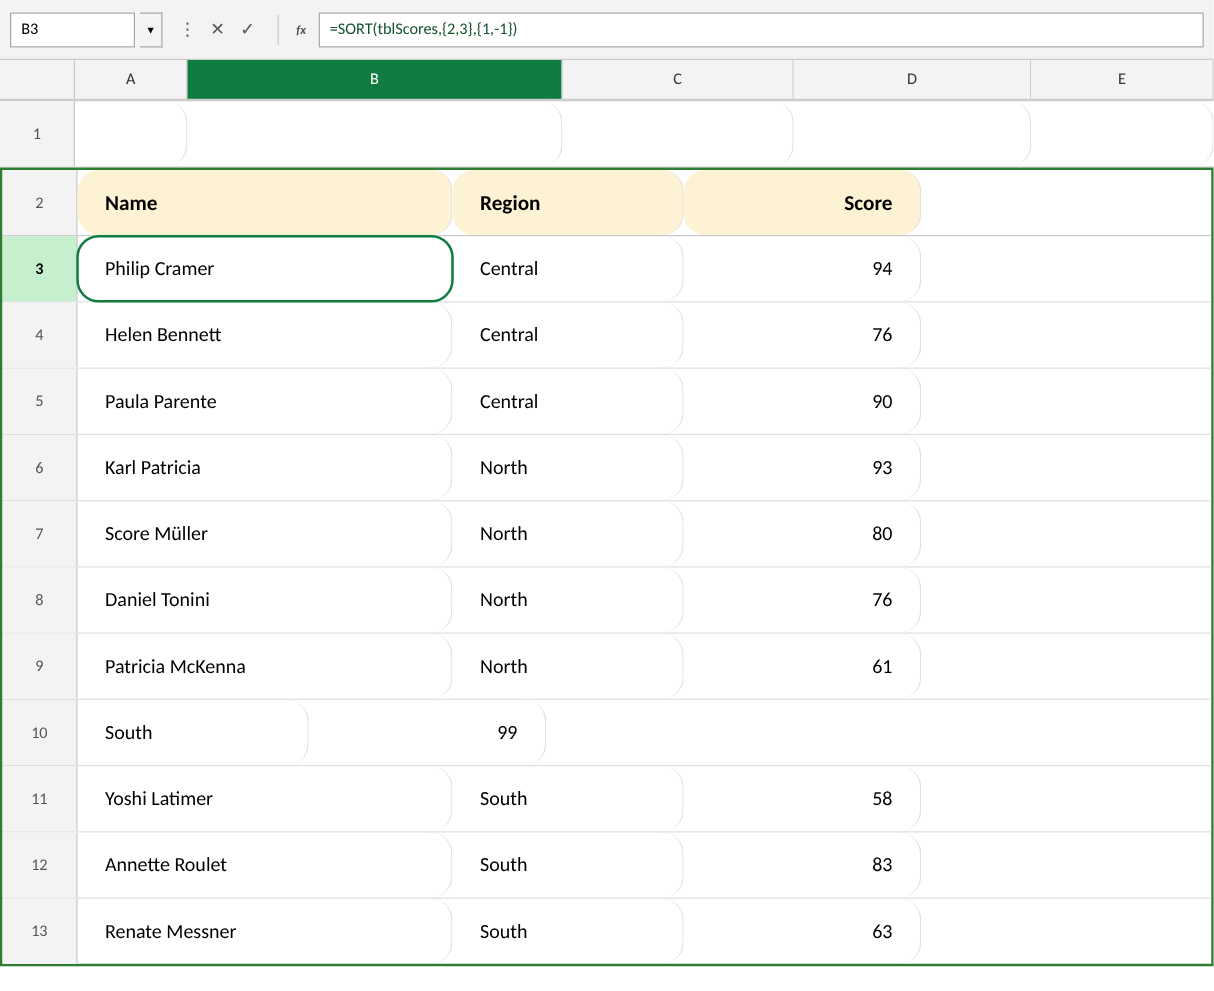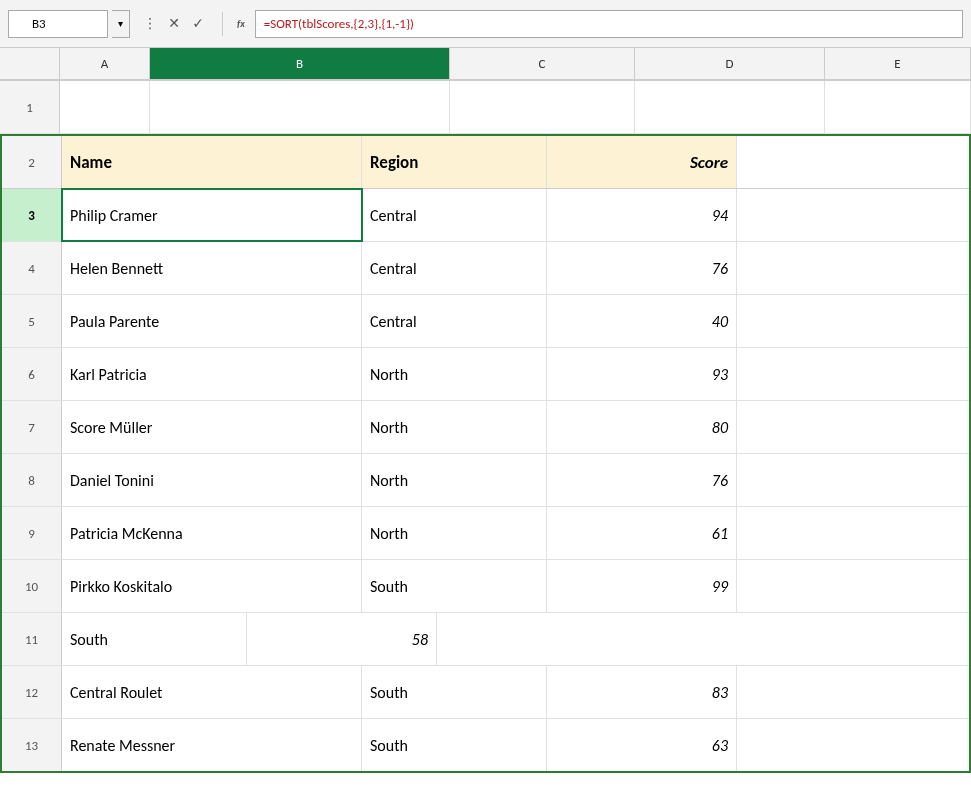--- a/index.html
+++ b/index.html
@@ -23,21 +23,21 @@
       gap: 4px;
     }
 
     .cell-ref-box {
       width: 100px;
       height: 28px;
       border: 1px solid #aaa;
       background: #fff;
       display: flex;
       align-items: center;
-      padding: 0 23px;
+      padding: 0 8px;
       font-size: 13px;
       font-weight: 500;
       color: #000;
     }
 
     .cell-ref-dropdown {
       width: 18px;
       height: 28px;
       border: 1px solid #aaa;
       border-left: none;
@@ -84,21 +84,21 @@
 
     .formula-input {
       flex: 1;
       height: 28px;
       border: none;
       border: 1px solid #aaa;
       background: #fff;
       padding: 0 8px;
       font-size: 13px;
       font-family: Calibri, Arial, sans-serif;
-      color: #b91c1c;
+      color: #14532d;
       outline: none;
     }
 
     
     .spreadsheet {
       display: flex;
       flex-direction: column;
       width: 100%;
     }
 
@@ -164,30 +164,31 @@
 
     .row-num.selected {
       background: #c6efce;
       color: #000;
       font-weight: bold;
     }
 
     .cell {
       display: flex;
       align-items: center;
-      padding: 0 8px;
+      padding: 0 22px;
       border-right: 1px solid #e0e0e0;
       font-size: 16px;
       color: #000;
       min-height: 52px;
+      border-radius: 17px;
     }
 
     .cell.col-b { width: 300px; min-width: 300px; }
     .cell.col-c { width: 185px; min-width: 185px; }
-    .cell.col-d { width: 190px; min-width: 190px; justify-content: flex-end; font-style: italic; }
+    .cell.col-d { width: 190px; min-width: 190px; justify-content: flex-end; }
     .cell.col-e { width: 146px; min-width: 146px; }
     .cell.col-a-cell { width: 90px; min-width: 90px; }
 
     
     .header-cell {
       background: #fdf3d4;
       font-weight: bold;
       font-size: 17px;
     }
 
@@ -272,21 +273,21 @@
       <div class="row-num">4</div>
       <div class="cell col-b">Helen Bennett</div>
       <div class="cell col-c">Central</div>
       <div class="cell col-d cell-number">76</div>
     </div>
 
     <div class="grid-row">
       <div class="row-num">5</div>
       <div class="cell col-b">Paula Parente</div>
       <div class="cell col-c">Central</div>
-      <div class="cell col-d cell-number">40</div>
+      <div class="cell col-d cell-number">90</div>
     </div>
 
     <div class="grid-row">
       <div class="row-num">6</div>
       <div class="cell col-b">Karl Patricia</div>
       <div class="cell col-c">North</div>
       <div class="cell col-d cell-number">93</div>
     </div>
 
     <div class="grid-row">
@@ -305,34 +306,34 @@
 
     <div class="grid-row">
       <div class="row-num">9</div>
       <div class="cell col-b">Patricia McKenna</div>
       <div class="cell col-c">North</div>
       <div class="cell col-d cell-number">61</div>
     </div>
 
     <div class="grid-row">
       <div class="row-num">10</div>
-      <div class="cell col-b">Pirkko Koskitalo</div>
       <div class="cell col-c">South</div>
       <div class="cell col-d cell-number">99</div>
     </div>
 
     <div class="grid-row">
       <div class="row-num">11</div>
+      <div class="cell col-b">Yoshi Latimer</div>
       <div class="cell col-c">South</div>
       <div class="cell col-d cell-number">58</div>
     </div>
 
     <div class="grid-row">
       <div class="row-num">12</div>
-      <div class="cell col-b">Central Roulet</div>
+      <div class="cell col-b">Annette Roulet</div>
       <div class="cell col-c">South</div>
       <div class="cell col-d cell-number">83</div>
     </div>
 
     <div class="grid-row" style="border-bottom:none;">
       <div class="row-num">13</div>
       <div class="cell col-b">Renate Messner</div>
       <div class="cell col-c">South</div>
       <div class="cell col-d cell-number">63</div>
     </div>

